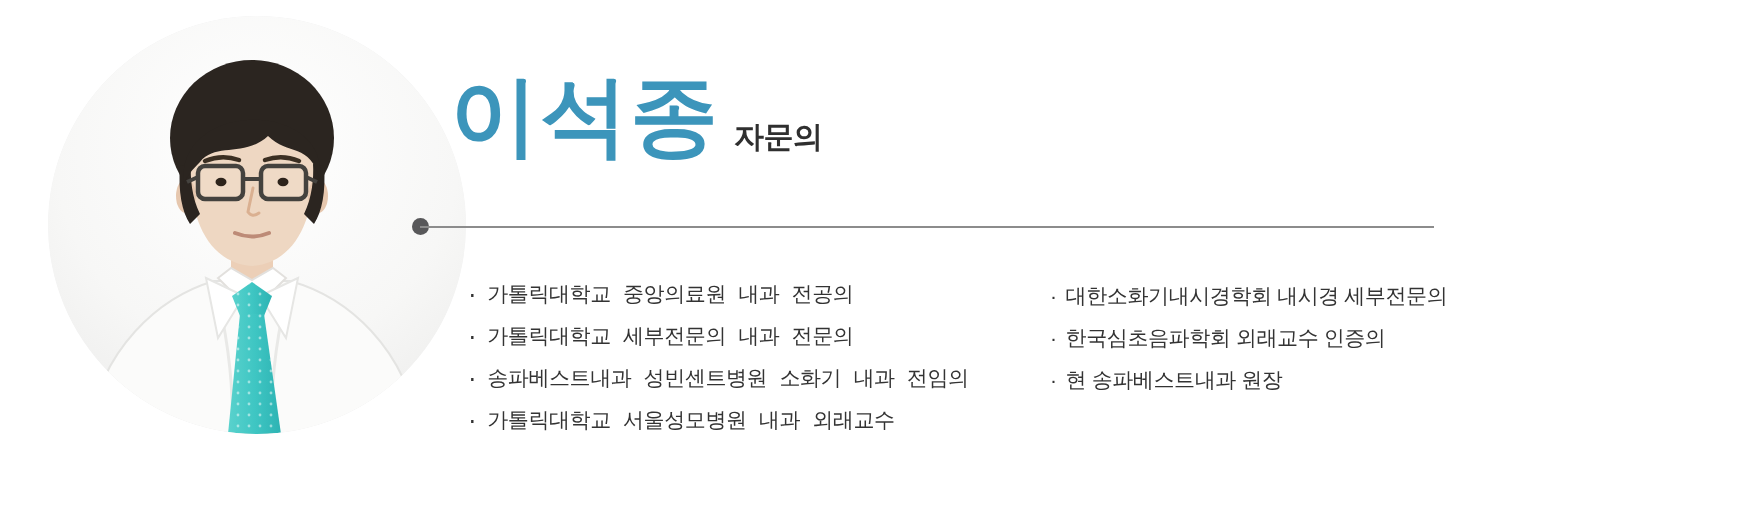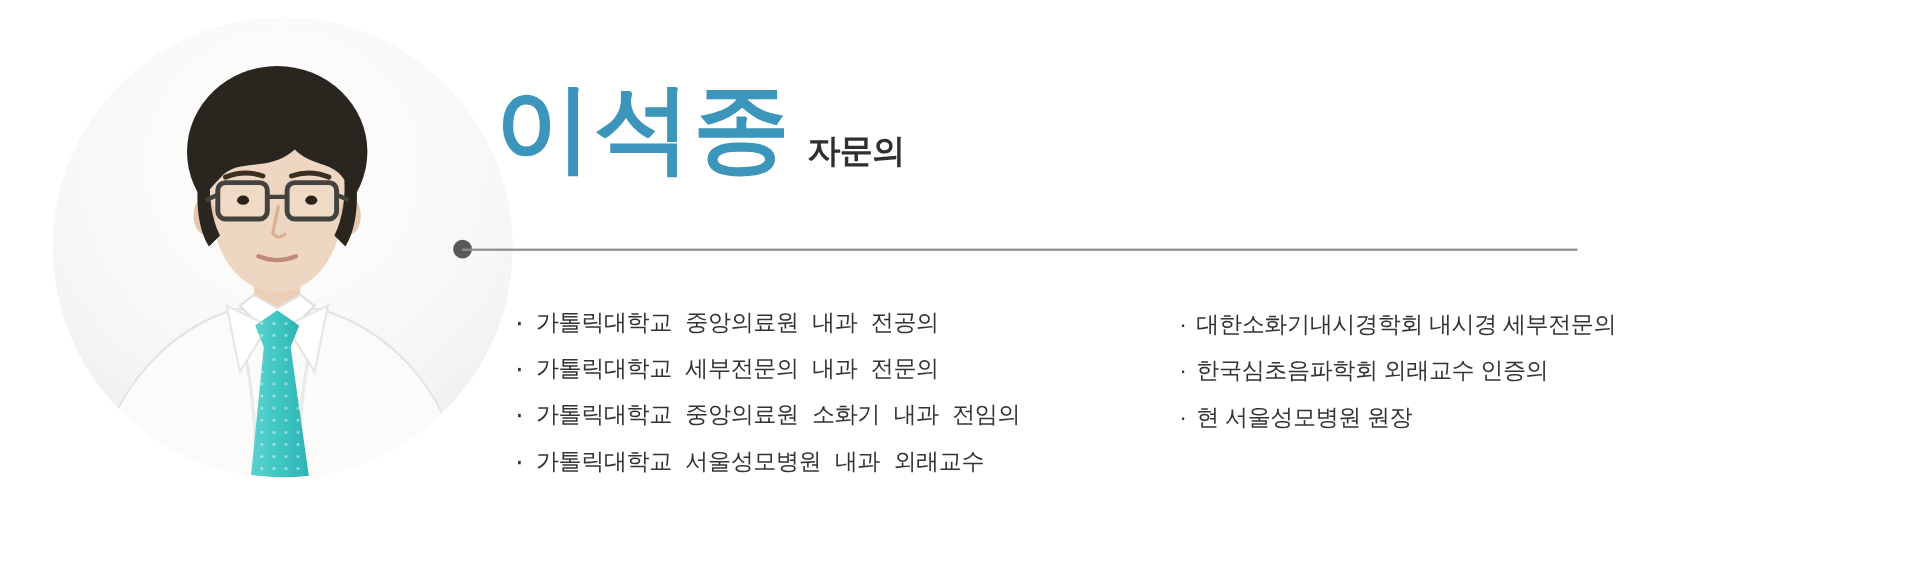--- a/index.html
+++ b/index.html
@@ -81,21 +81,21 @@
     margin: 0;
     padding: 0;
     list-style: none;
     font-size: 21px;
     line-height: 42px;
     letter-spacing: -0.4px;
     color: #333333;
     white-space: nowrap;
   }
   .creds-left  { left: 466px; font-family: Liberation Mono, monospace; }
-  .creds-right { left: 1072px; }
+  .creds-right { left: 1050px; }
   .creds .bullet { margin-right: 9px; color: #333333; }
 </style>
 </head>
 <body>
 
 <div class="stage">
 
   <div class="photo">
     <svg viewBox="0 0 418 418" aria-hidden="true">
       <defs>
@@ -155,23 +155,23 @@
     <h1 class="doctor-name">이석종</h1>
     <span class="doctor-role">자문의</span>
   </div>
 
   <div class="divider-dot"></div>
   <div class="divider-line"></div>
 
   <ul class="creds creds-left">
     <li><span class="bullet">·</span><span>가톨릭대학교 중앙의료원 내과 전공의</span></li>
     <li><span class="bullet">·</span><span>가톨릭대학교 세부전문의 내과 전문의</span></li>
-    <li><span class="bullet">·</span><span>가톨릭대학교 중앙의료원 소화기 내과 전임의</span></li>
+    <li><span class="bullet">·</span><span>송파베스트내과 성빈센트병원 소화기 내과 전임의</span></li>
     <li><span class="bullet">·</span><span>가톨릭대학교 서울성모병원 내과 외래교수</span></li>
   </ul>
 
   <ul class="creds creds-right">
     <li><span class="bullet">·</span><span>대한소화기내시경학회 내시경 세부전문의</span></li>
     <li><span class="bullet">·</span><span>한국심초음파학회 외래교수 인증의</span></li>
-    <li><span class="bullet">·</span><span>현 서울성모병원 원장</span></li>
+    <li><span class="bullet">·</span><span>현 송파베스트내과 원장</span></li>
   </ul>
 
 </div>
 
 </body></html>

